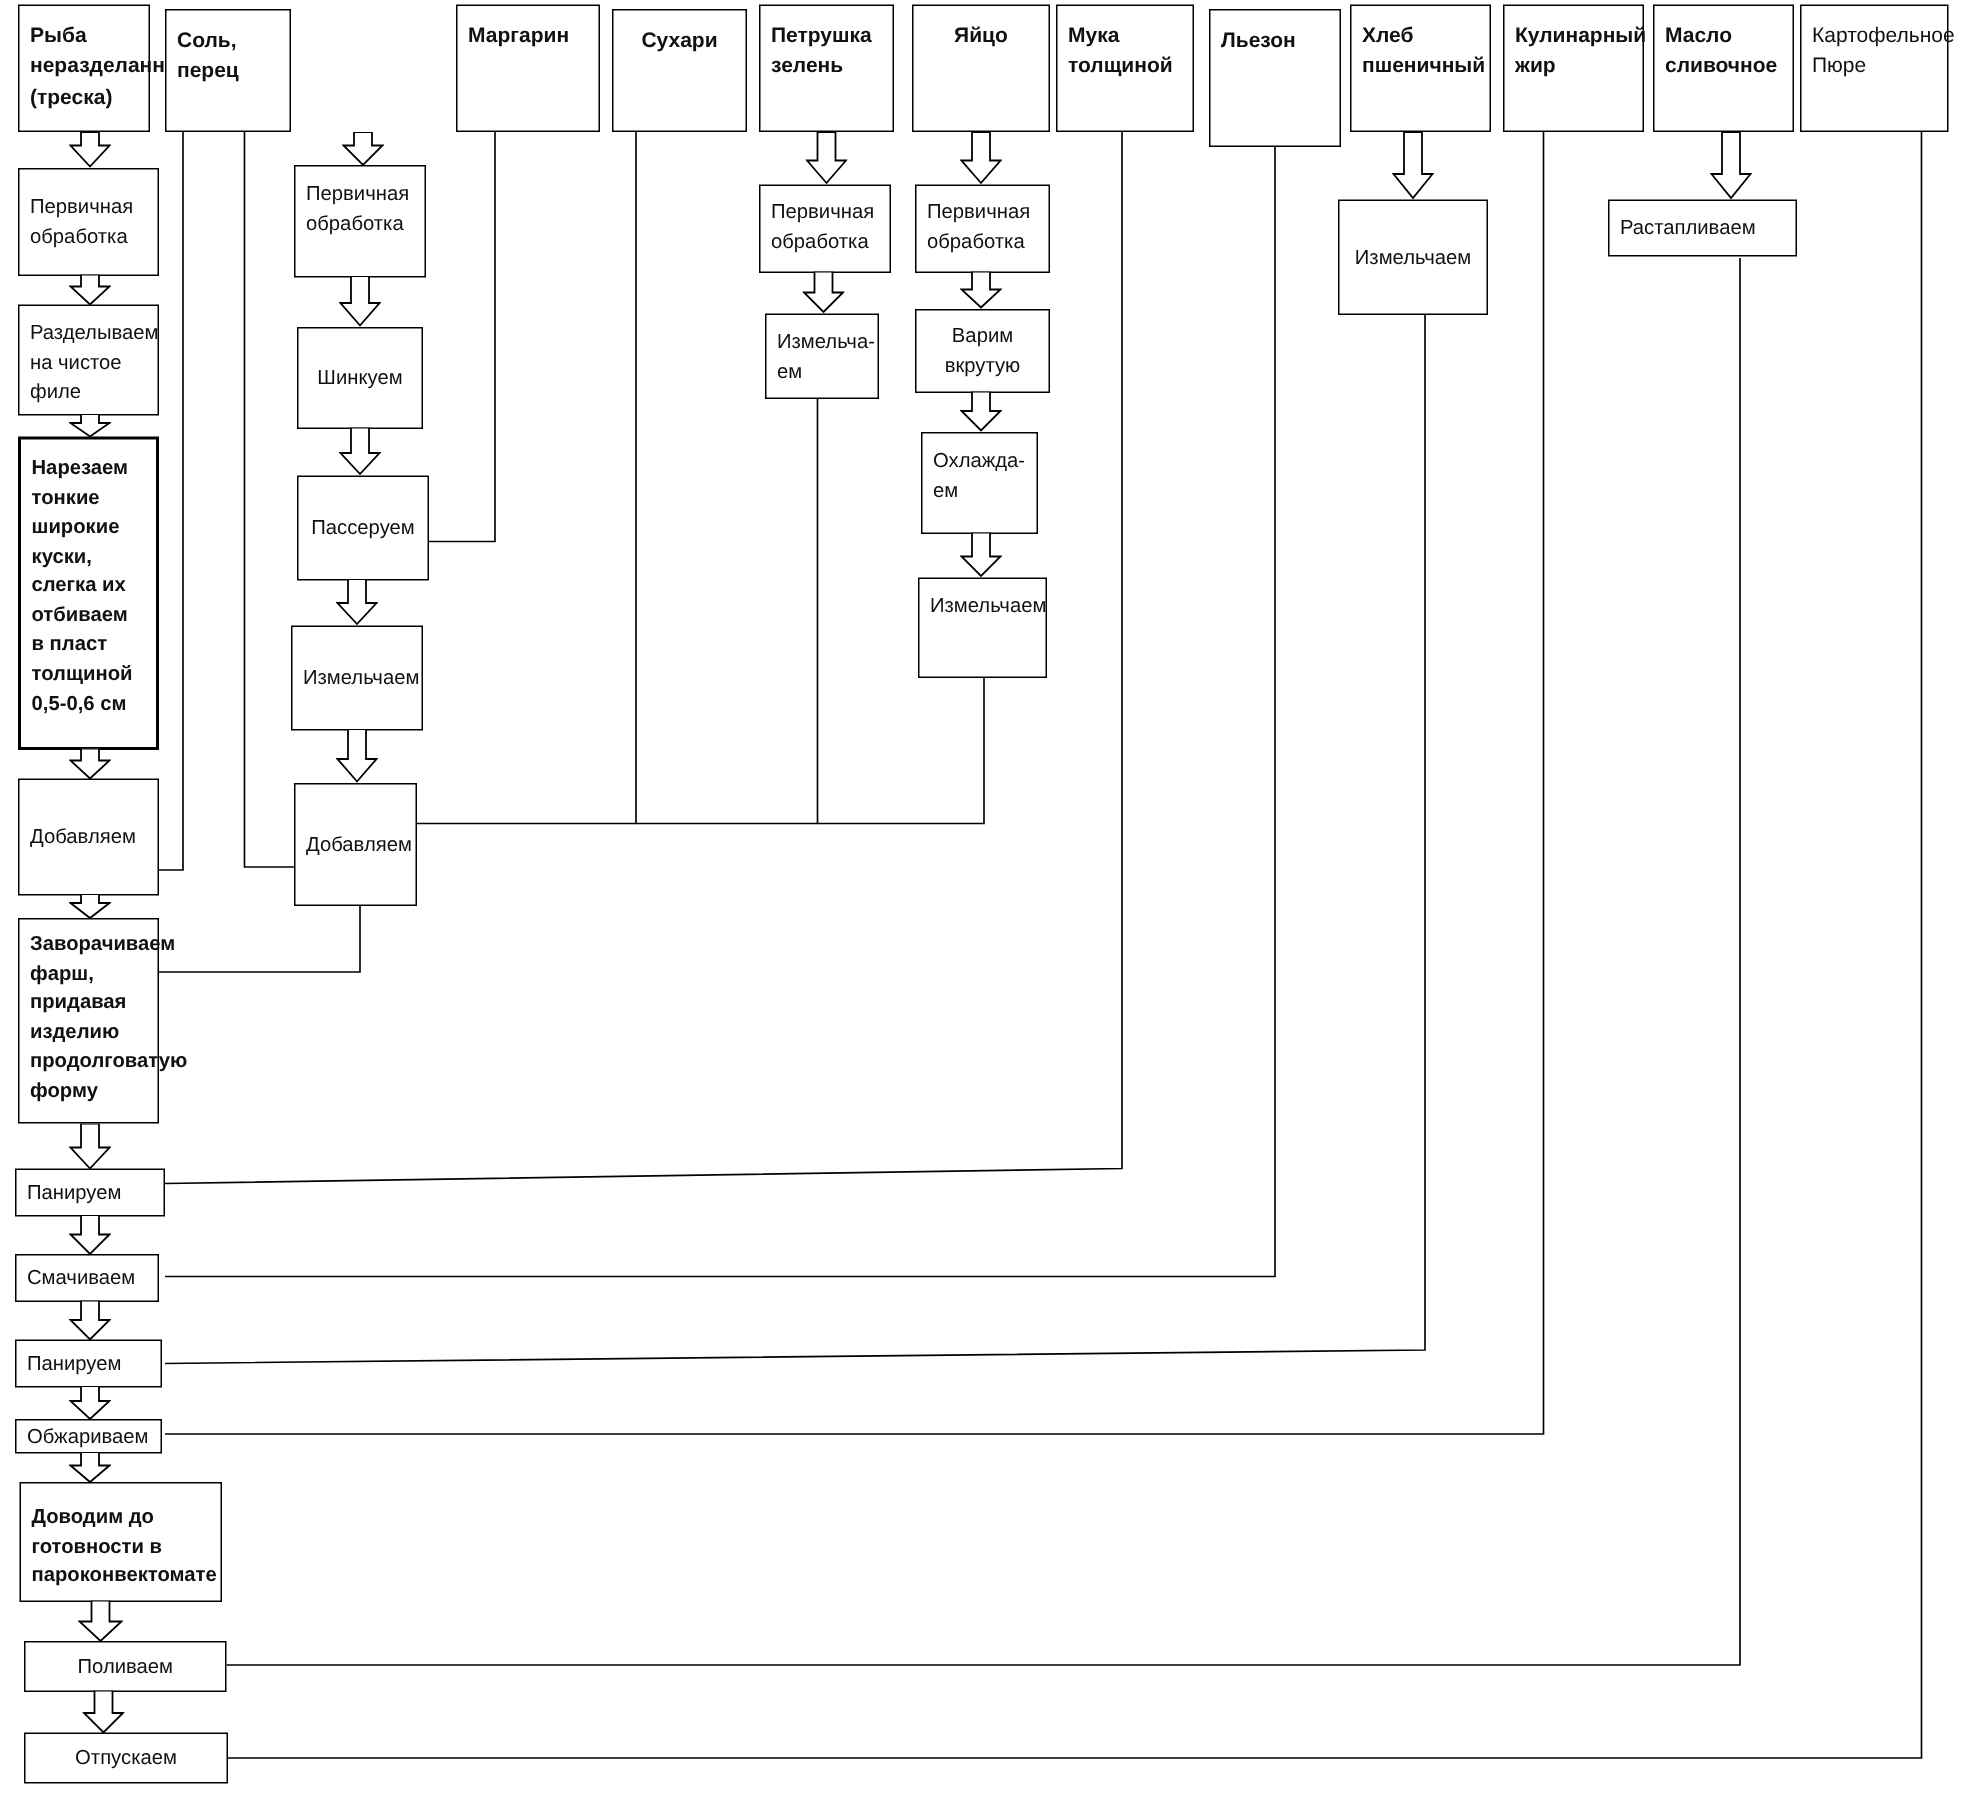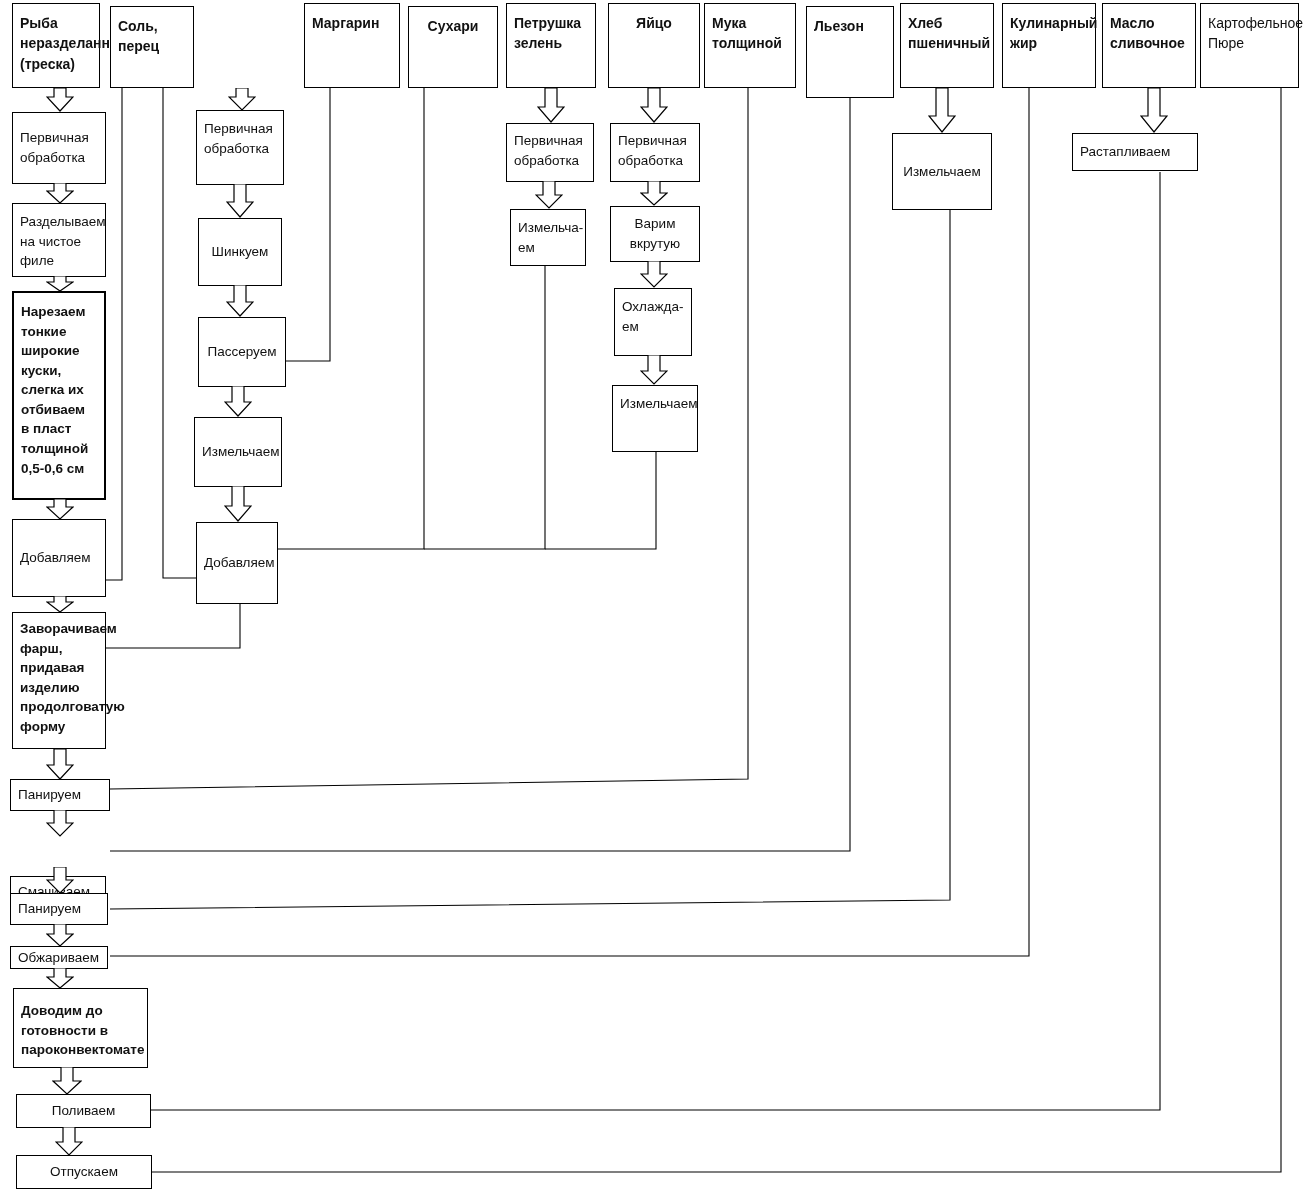--- a/index.html
+++ b/index.html
@@ -144,21 +144,21 @@
   <div class="node step center" style="left:892px;top:133px;width:100px;height:77px;">
     <span class="txt">Измельчаем</span>
   </div>
   <div class="node step" style="left:1072px;top:133px;width:126px;height:38px;">
     <span class="txt">Растапливаем</span>
   </div>
 
   <div class="node step" style="left:10px;top:779px;width:100px;height:32px;">
     <span class="txt">Панируем</span>
   </div>
-  <div class="node step" style="left:10px;top:836px;width:96px;height:32px;margin-top:40px;">
+  <div class="node step" style="left:10px;top:836px;width:96px;height:32px;">
     <span class="txt">Смачиваем</span>
   </div>
   <div class="node step" style="left:10px;top:893px;width:98px;height:32px;">
     <span class="txt">Панируем</span>
   </div>
   <div class="node step" style="left:10px;top:946px;width:98px;height:23px;padding-top:2px;padding-bottom:2px;">
     <span class="txt">Обжариваем</span>
   </div>
   <div class="node step bold-text" style="left:13px;top:988px;width:135px;height:80px;align-items:flex-start;padding-top:12px;">
     <span class="txt">Доводим до готовности в пароконвектомате</span>

